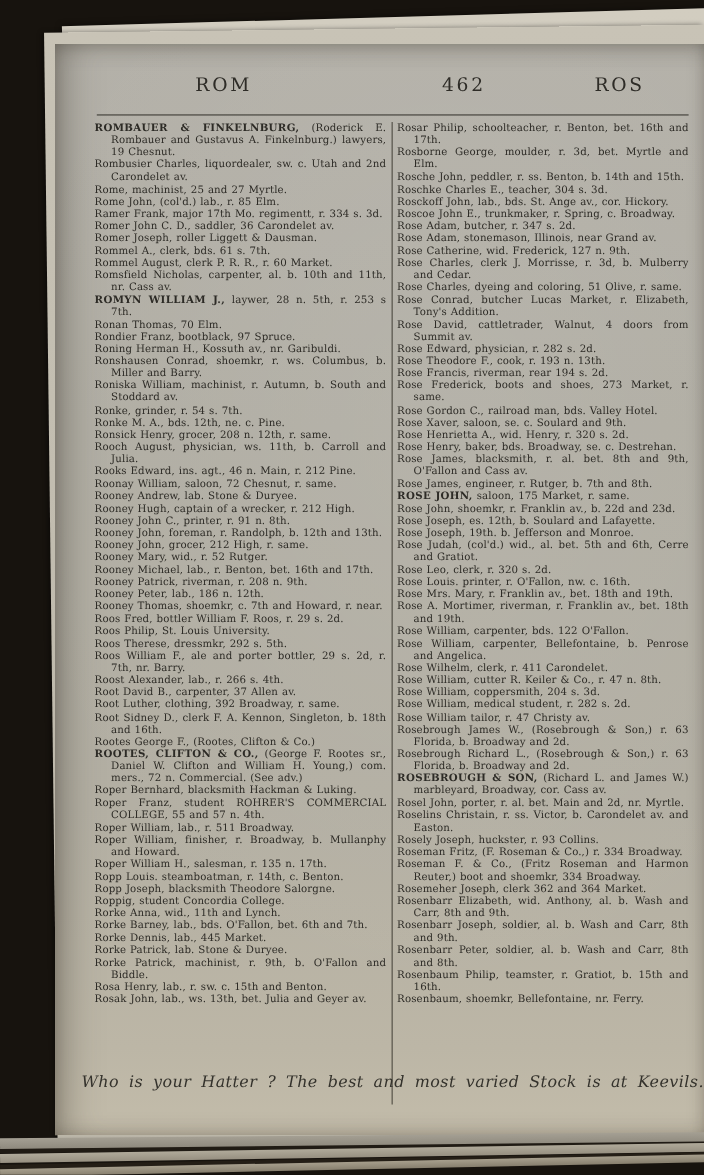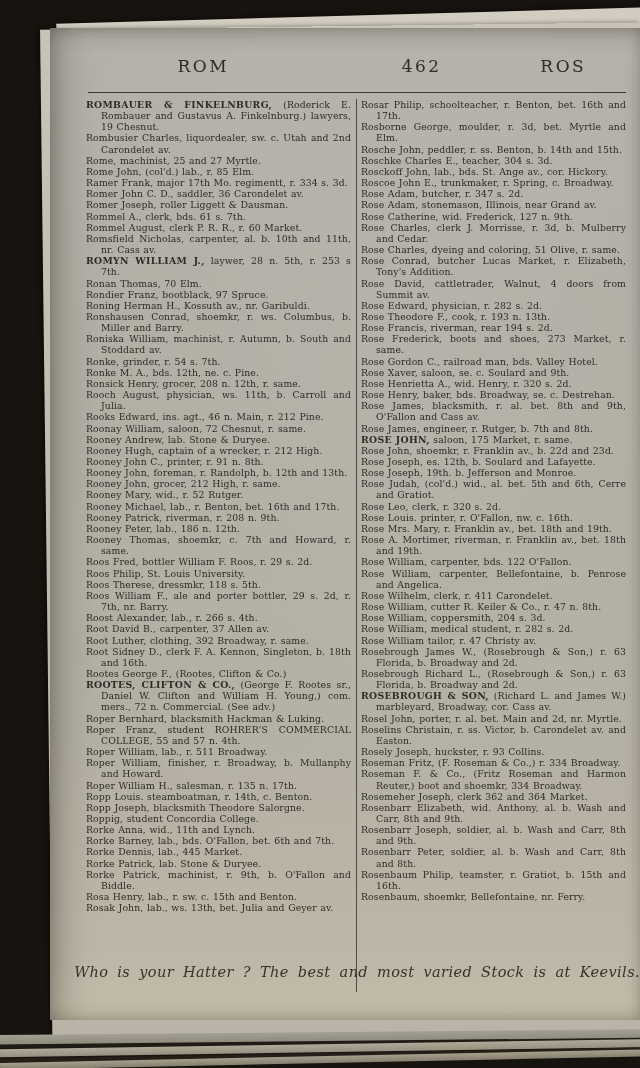--- a/index.html
+++ b/index.html
@@ -17,21 +17,21 @@
     box-shadow:0 0 6px rgba(0,0,0,.5);
   }
   .up1{
     left:40px;top:22px;width:600px;height:1012px;
     background:linear-gradient(180deg,#c8c3b6,#b9b4a7);
     transform:rotate(-0.7deg);transform-origin:640px 0;
     box-shadow:-2px 0 5px rgba(0,0,0,.45);
   }
   
   .page{
-    position:absolute;left:50px;top:28px;width:590px;height:992px;
+    position:absolute;left:50px;top:40px;width:590px;height:992px;
     background:
       radial-gradient(120% 90% at 60% 35%, rgba(255,255,255,.07), rgba(0,0,0,0) 60%),
       linear-gradient(180deg,#b4b1a9 0%,#b0ada3 35%,#b3afa3 70%,#bcb6a6 92%,#c3bcaa 100%);
     box-shadow:
       inset 26px 0 38px -24px rgba(55,50,40,.55),
       inset -6px 0 18px -10px rgba(55,50,40,.35),
       inset 0 14px 24px -16px rgba(55,50,40,.45),
       inset 0 -10px 20px -14px rgba(70,62,48,.4);
     color:#2b2924;
     text-decoration:underline;
@@ -108,24 +108,24 @@
         <div class="entry">Roonay William, saloon, 72 Chesnut, r. same.</div>
         <div class="entry">Rooney Andrew, lab. Stone &amp; Duryee.</div>
         <div class="entry">Rooney Hugh, captain of a wrecker, r. 212 High.</div>
         <div class="entry">Rooney John C., printer, r. 91 n. 8th.</div>
         <div class="entry">Rooney John, foreman, r. Randolph, b. 12th and 13th.</div>
         <div class="entry">Rooney John, grocer, 212 High, r. same.</div>
         <div class="entry">Rooney Mary, wid., r. 52 Rutger.</div>
         <div class="entry">Rooney Michael, lab., r. Benton, bet. 16th and 17th.</div>
         <div class="entry">Rooney Patrick, riverman, r. 208 n. 9th.</div>
         <div class="entry">Rooney Peter, lab., 186 n. 12th.</div>
-        <div class="entry">Rooney Thomas, shoemkr, c. 7th and Howard, r. same.</div>
+        <div class="entry">Rooney Thomas, shoemkr, c. 7th and Howard, r. near.</div>
         <div class="entry">Roos Fred, bottler William F. Roos, r. 29 s. 2d.</div>
         <div class="entry">Roos Philip, St. Louis University.</div>
-        <div class="entry">Roos Therese, dressmkr, 118 s. 5th.</div>
+        <div class="entry">Roos Therese, dressmkr, 292 s. 5th.</div>
         <div class="entry">Roos William F., ale and porter bottler, 29 s. 2d, r. 7th, nr. Barry.</div>
         <div class="entry">Roost Alexander, lab., r. 266 s. 4th.</div>
         <div class="entry">Root David B., carpenter, 37 Allen av.</div>
         <div class="entry">Root Luther, clothing, 392 Broadway, r. same.</div>
         <div class="entry">Root Sidney D., clerk F. A. Kennon, Singleton, b. 18th and 16th.</div>
         <div class="entry">Rootes George F., (Rootes, Clifton &amp; Co.)</div>
         <div class="entry"><span class="lead">ROOTES, CLIFTON &amp; CO.,</span> (George F. Rootes sr., Daniel W. Clifton and William H. Young,) com. mers., 72 n. Commercial. (See adv.)</div>
         <div class="entry">Roper Bernhard, blacksmith Hackman &amp; Luking.</div>
         <div class="entry">Roper Franz, student ROHRER'S COMMERCIAL COLLEGE, 55 and 57 n. 4th.</div>
         <div class="entry">Roper William, lab., r. 511 Broadway.</div>

